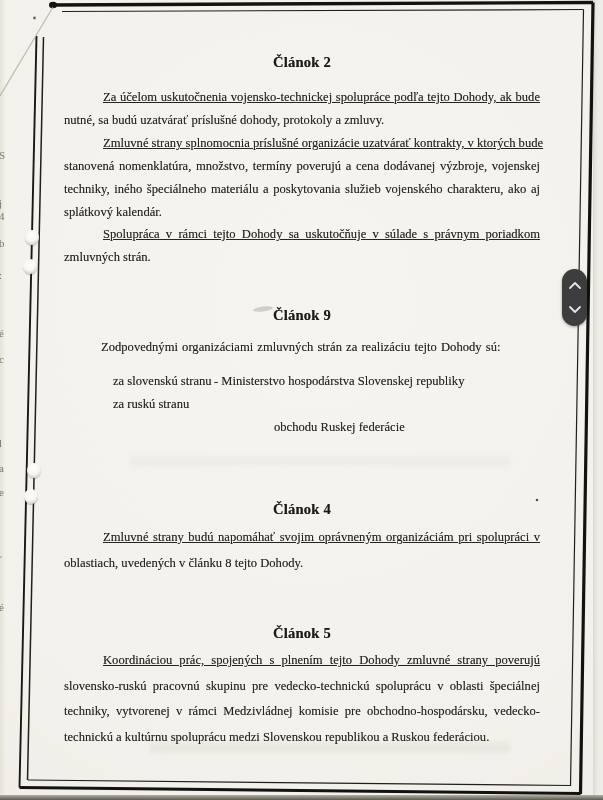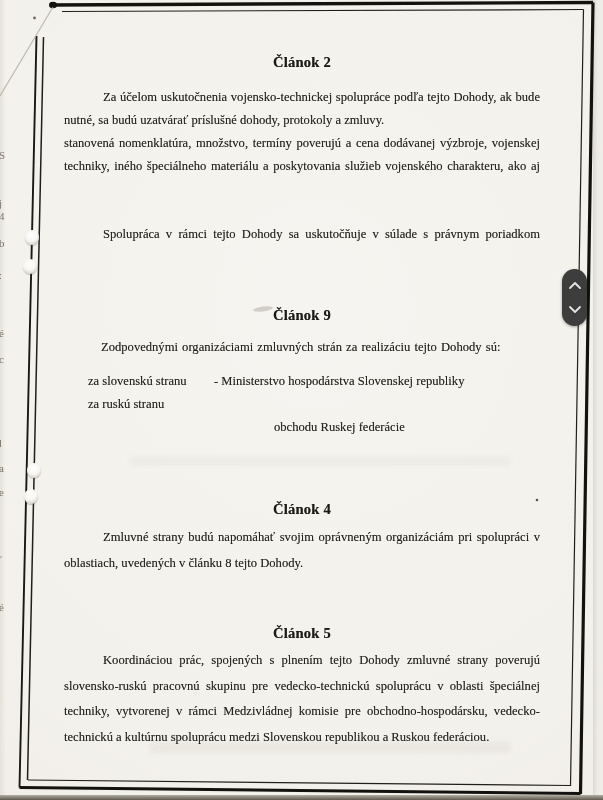--- a/index.html
+++ b/index.html
@@ -33,28 +33,28 @@
     font-family:"Liberation Serif",serif;}
   
   .doc{position:absolute;left:64px;top:0;width:476px;height:800px;z-index:3;
     color:#26241f;font-size:12.6px;}
   .doc > div{position:absolute;left:0;width:100%;}
   .heading{text-align:center;font-weight:bold;font-size:14.6px;letter-spacing:.2px;color:#1c1a16;
     text-shadow:0 0 .5px rgba(28,26,22,.55);}
   .para{text-shadow:0 0 .5px rgba(38,36,31,.45);}
   .tline{white-space:nowrap;width:100%;text-align:justify;text-align-last:justify;text-justify:inter-word;}
   .tlast{text-align-last:left;}
-  .tindent{text-indent:39px;}
+  .tindent{text-indent:39px;text-decoration:underline;}
   .lh23 .tline{height:23px;line-height:23px;}
   .lh26 .tline{height:26px;line-height:26px;}
   .lh255 .tline{height:25.5px;line-height:25.5px;}
   .intro{white-space:nowrap;text-indent:37px;word-spacing:1px;
     text-shadow:0 0 .5px rgba(38,36,31,.45);}
   .trow{height:20px;white-space:nowrap;text-shadow:0 0 .5px rgba(38,36,31,.45);}
-  .trow .party{position:absolute;left:24px;}
+  .trow .party{position:absolute;left:49px;}
   .trow .org{position:absolute;left:150px;}
   .trow .cont{position:absolute;left:163px;margin-left:47px;}
   
   .scroll-pill{position:absolute;left:562px;top:269px;width:25px;height:57px;
     border-radius:13px;background:#3d3d3e;z-index:6;
     box-shadow:0 1px 3px rgba(0,0,0,.35);
     display:flex;flex-direction:column;justify-content:space-around;align-items:center;padding:3px 0;box-sizing:border-box;}
   .sbtn{background:transparent;border:none;margin:0;padding:0;width:21px;height:16px;
     display:flex;align-items:center;justify-content:center;cursor:pointer;}
   .sbtn svg{display:block;}
@@ -109,25 +109,28 @@
   <span class="frag" style="top:601px">é</span>
 
   <div class="doc">
 
     <div class="heading" style="top:54px">Článok 2</div>
     <div class="para lh23" style="top:86px">
         <div class="tline tindent">Za účelom uskutočnenia vojensko-technickej spolupráce podľa tejto Dohody, ak bude</div>
         <div class="tline tlast">nutné, sa budú uzatvárať príslušné dohody, protokoly a zmluvy.</div>
       </div>
     <div class="para lh23" style="top:132px">
+        <div class="tline tindent">Zmluvné strany splnomocnia príslušné organizácie uzatvárať kontrakty, v ktorých bude</div>
         <div class="tline">stanovená nomenklatúra, množstvo, termíny poverujú a cena dodávanej výzbroje, vojenskej</div>
         <div class="tline">techniky, iného špeciálneho materiálu a poskytovania služieb vojenského charakteru, ako aj</div>
+        <div class="tline tlast">splátkový kalendár.</div>
       </div>
     <div class="para lh23" style="top:223px">
         <div class="tline tindent">Spolupráca v rámci tejto Dohody sa uskutočňuje v súlade s právnym poriadkom</div>
+        <div class="tline tlast">zmluvných strán.</div>
       </div>
 
     <div class="heading" style="top:307px">Článok 9</div>
     <div class="intro" style="top:340px">Zodpovednými organizáciami zmluvných strán za realizáciu tejto Dohody sú:</div>
 
     <div class="trow" style="top:374px">
       <span class="party">za slovenskú stranu</span>
       <span class="org">- Ministerstvo hospodárstva Slovenskej republiky</span>
     </div>
     <div class="trow" style="top:397px">

